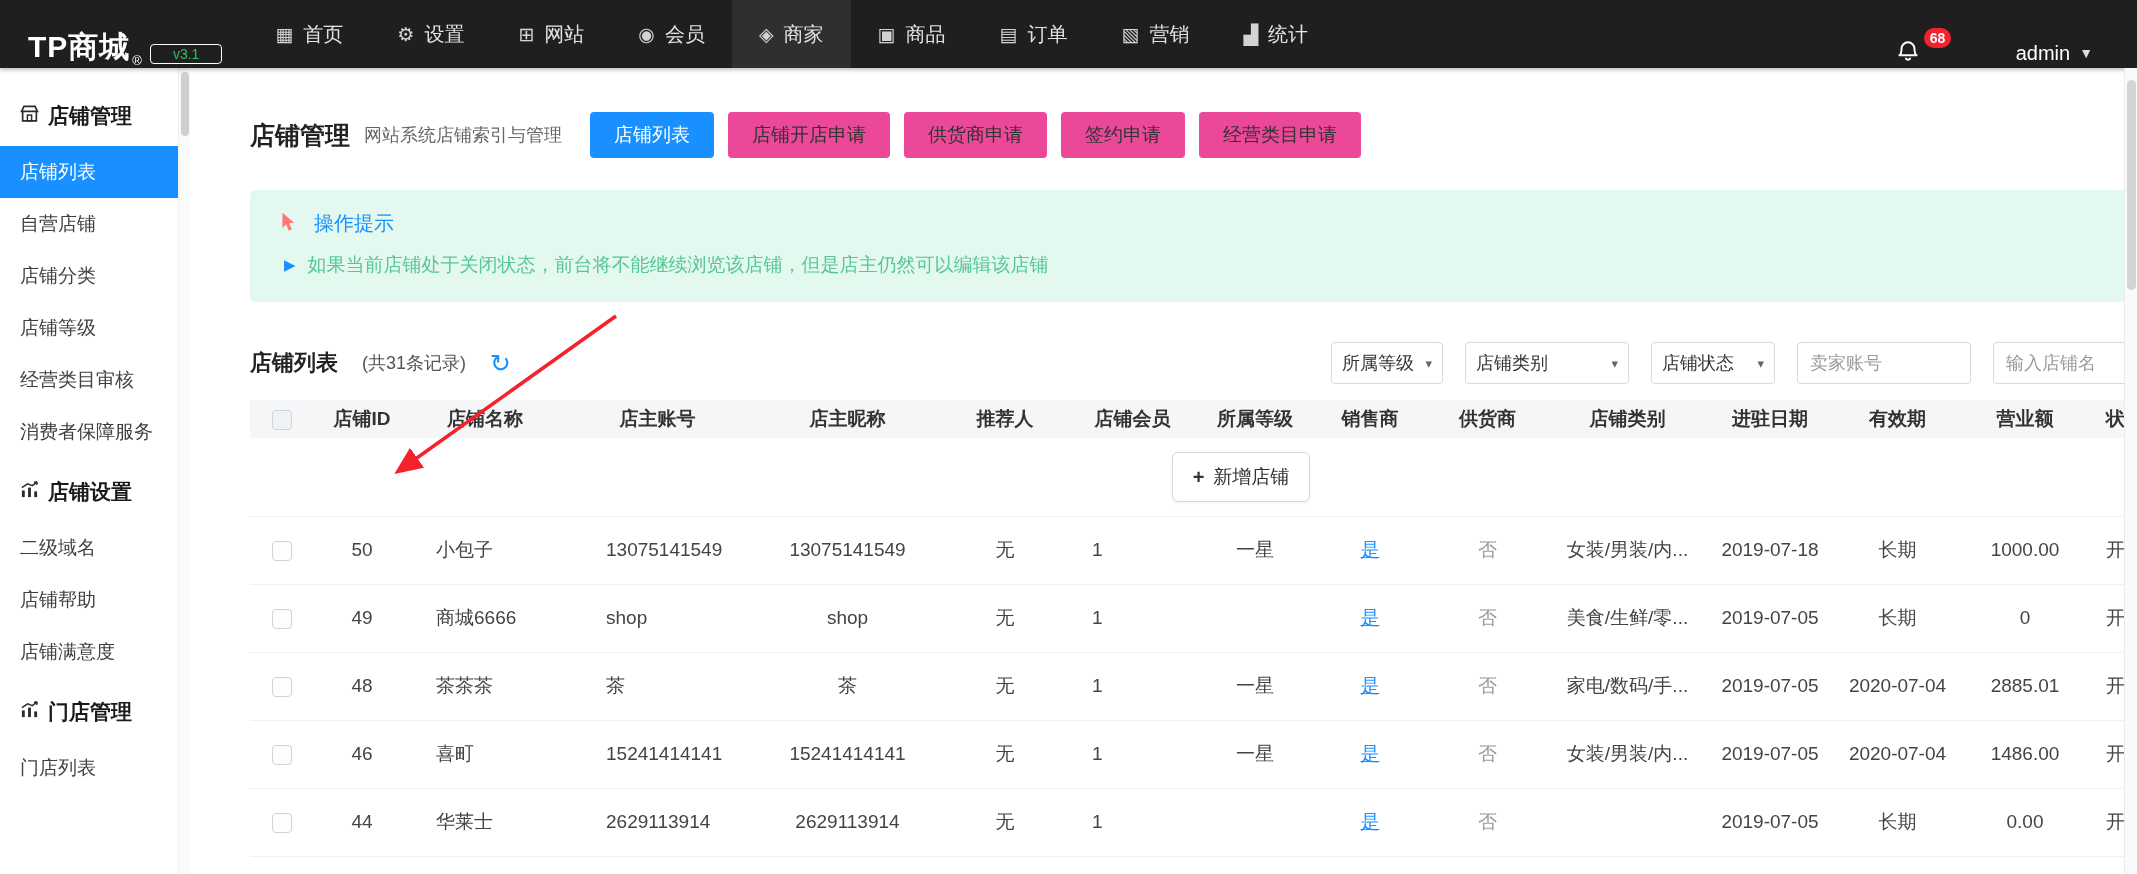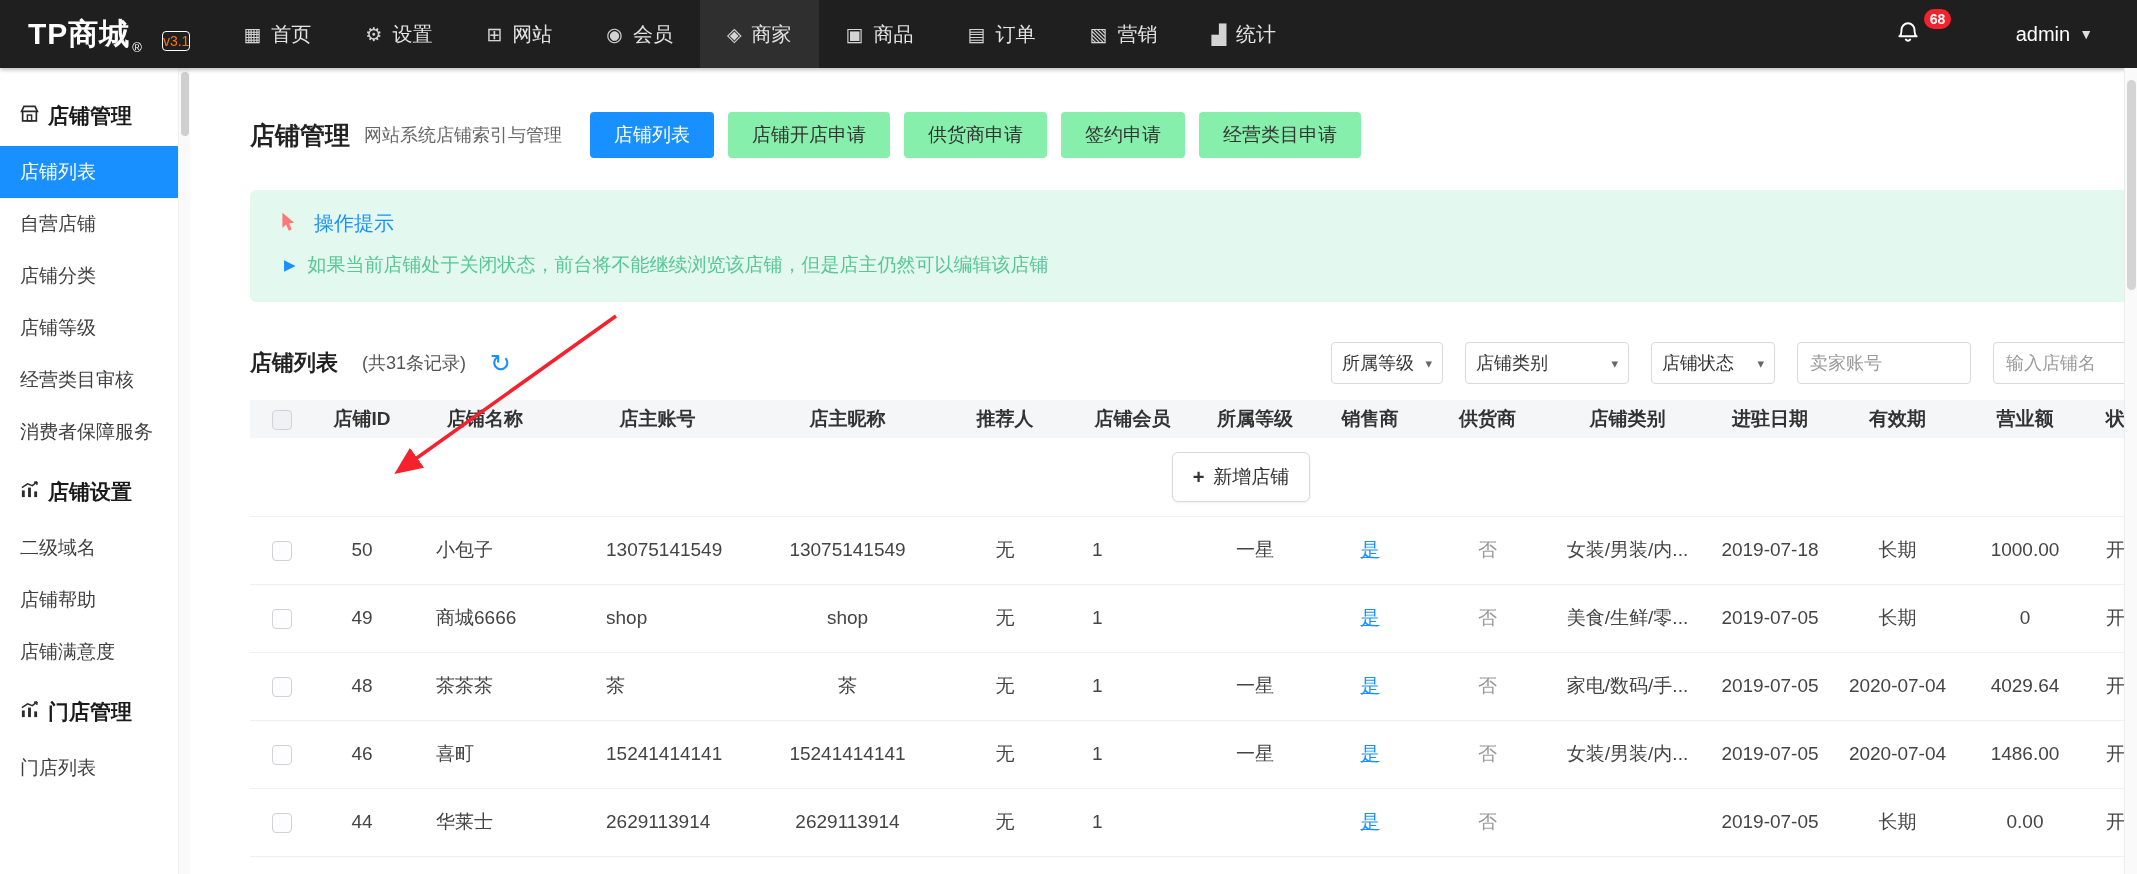--- a/index.html
+++ b/index.html
@@ -1,24 +1,24 @@
 <!DOCTYPE html>
 <html><head>
 <meta charset="utf-8">
 <style>
   * { box-sizing: border-box; margin: 0; padding: 0; }
   html, body { width: 2137px; height: 874px; overflow: hidden; }
   body { font-family: "Liberation Sans", "DejaVu Sans", sans-serif; background: #fff; color: #333; }
 
   
-  .navbar { height: 68px; background: #1f1f1f; display: flex; align-items: center; color: #e8e8e8; box-shadow: 0 2px 4px rgba(0,0,0,.25); position: relative; z-index: 5; }
+  .navbar { height: 68px; background: #1f1f1f; display: flex; align-items: flex-end; color: #e8e8e8; box-shadow: 0 2px 4px rgba(0,0,0,.25); position: relative; z-index: 5; }
   .logo-wrap { display: flex; align-items: flex-end; padding: 0 26px 0 28px; white-space: nowrap; }
   .logo-text { font-size: 30px; font-weight: bold; color: #fff; letter-spacing: 1px; }
   .logo-tm { font-size: 13px; color: #fff; vertical-align: super; margin-left: 2px; }
-  .logo-ver { font-size: 14px; color: #f97316; border: 1.5px solid #fff; border-radius: 4px; padding: 1px 0; margin-left: 20px; margin-bottom: 4px; }
+  .logo-ver { font-size: 14px; color: #22c55e; border: 1.5px solid #fff; border-radius: 4px; padding: 1px 22px; margin-left: 8px; margin-bottom: 4px; }
   .nav-items { display: flex; height: 100%; }
   .nav-item { display: flex; align-items: center; gap: 10px; padding: 0 27px; font-size: 20px; color: #e3e3e3; cursor: pointer; }
   .nav-item.active { background: #2f2f2f; }
   .nav-item .ni { font-size: 19px; opacity: .92; }
   .nav-right { margin-left: auto; display: flex; align-items: center; gap: 95px; padding-right: 44px; }
   .bell-wrap { position: relative; cursor: pointer; }
   .bell-badge { position: absolute; top: -10px; left: 29px; background: #f5222d; color: #fff; border-radius: 12px; font-size: 14px; line-height: 1; padding: 3px 6px; font-weight: bold; }
   .user-wrap { display: flex; align-items: center; gap: 9px; font-size: 20px; color: #fff; cursor: pointer; }
   .caret { font-size: 14px; color: #ddd; }
 
@@ -30,21 +30,21 @@
   .side-item.active { background: #1890ff; color: #fff; }
   .side-scroll { width: 12px; background: #fafafa; position: relative; flex: none; border-left: 1px solid #f0f0f0; }
   .side-thumb { position: absolute; top: 4px; left: 2px; width: 8px; height: 64px; background: #cfcfcf; border-radius: 4px; }
 
   
   .content { flex: 1; position: relative; overflow: hidden; background: #fff; padding-left: 60px; }
   .page-head { display: flex; align-items: center; margin-top: 44px; }
   .page-title { font-size: 25px; font-weight: bold; color: #222; }
   .page-subtitle { font-size: 18px; color: #666; margin-left: 14px; }
   .tabs { display: flex; gap: 14px; margin-left: 28px; }
-  .tab { padding: 10px 24px; font-size: 19px; background: #86efac; color: #333; border-radius: 4px; cursor: pointer; white-space: nowrap; }
+  .tab { padding: 10px 24px; font-size: 19px; background: #ec4899; color: #333; border-radius: 4px; cursor: pointer; white-space: nowrap; }
   .tab.active { background: #1890ff; color: #fff; }
 
   .alert { margin-top: 32px; margin-right: 8px; background: #e3f8ee; border-radius: 6px; padding: 20px 26px 24px; }
   .alert-title-row { display: flex; align-items: center; gap: 16px; }
   .alert-title { font-size: 20px; color: #1890ff; }
   .alert-tip-row { margin-top: 15px; padding-left: 8px; display: flex; align-items: center; gap: 12px; }
   .alert-bullet { color: #1890ff; font-size: 15px; }
   .alert-tip { font-size: 19px; color: #57c795; }
 
   .list-head { display: flex; align-items: center; margin-top: 40px; }
@@ -329,21 +329,21 @@
               <td class="c-account">茶</td>
               <td>茶</td>
               <td>无</td>
               <td class="c-member">1</td>
               <td>一星</td>
               <td><span class="link-yes">是</span></td>
               <td><span class="muted-no">否</span></td>
               <td>家电/数码/手...</td>
               <td>2019-07-05</td>
               <td>2020-07-04</td>
-              <td>4029.64</td>
+              <td>2885.01</td>
               <td class="c-status">开启</td>
             </tr>
             <tr>
               <td><span class="cb"></span></td>
               <td>46</td>
               <td class="c-name">喜町</td>
               <td class="c-account">15241414141</td>
               <td>15241414141</td>
               <td>无</td>
               <td class="c-member">1</td>

